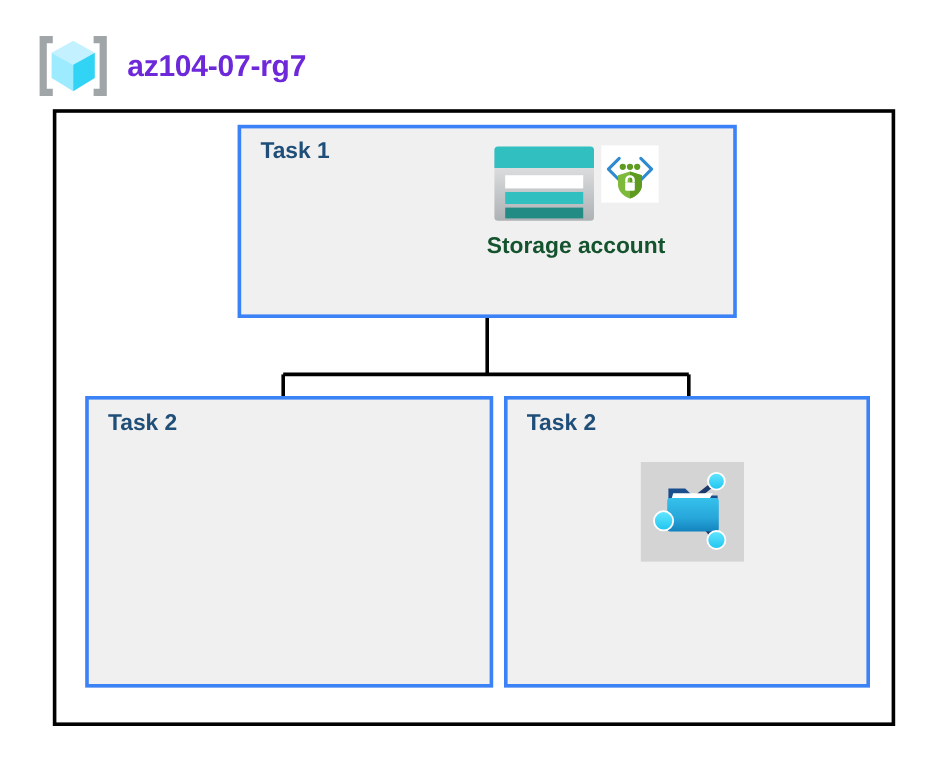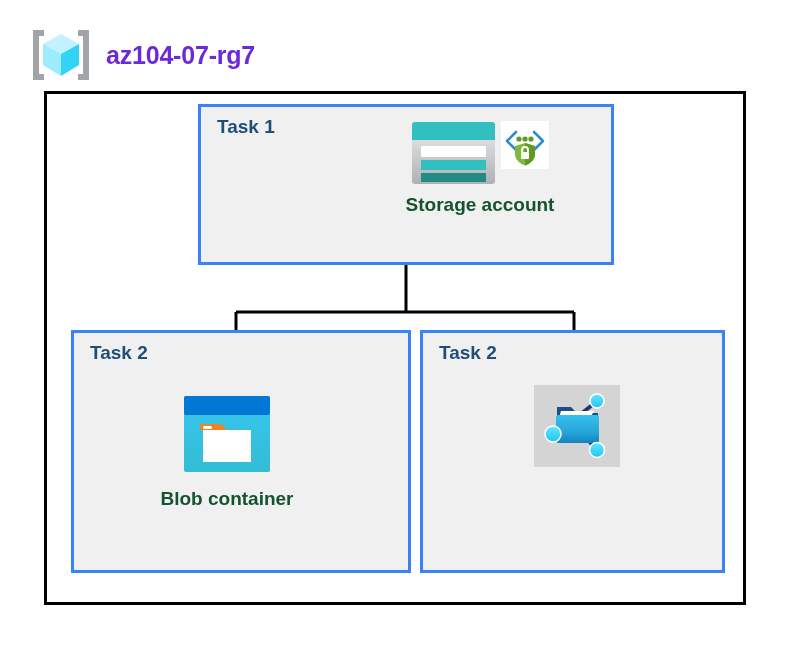--- a/index.html
+++ b/index.html
@@ -193,40 +193,20 @@
       </span>
 
     </div>
     <div class="node-caption">Storage account</div>
   </div>
 </div>
 
 <div id="task2-box" class="task-box">
   <div class="task-label">Task 2</div>
 
-  <div id="node-blob" class="node">
-    <span id="blob-icon-wrap" class="icon-wrap">
-      <svg width="88" height="78" viewBox="0 0 88 78" xmlns="http://www.w3.org/2000/svg">
-        <defs>
-          <linearGradient id="blobBody" x1="0" y1="0" x2="0" y2="1">
-            <stop offset="0%" stop-color="#37C6F0"></stop>
-            <stop offset="100%" stop-color="#33BCD4"></stop>
-          </linearGradient>
-        </defs>
-        <rect x="1" y="1" width="86" height="76" rx="2" fill="url(#blobBody)"></rect>
-        <rect x="1" y="1" width="86" height="19" rx="2" fill="#0078D4"></rect>
-
-        <path d="M17 29 H38 L44 35 H17 Z" fill="#F58220"></path>
-        <rect x="20" y="31" width="9" height="3" rx="1.5" fill="#FFFFFF"></rect>
-
-        <rect x="20" y="35" width="48" height="32" fill="#FFFFFF"></rect>
-      </svg>
-    </span>
-    <div class="node-caption">Blob container</div>
-  </div>
 </div>
 
 <div id="task3-box" class="task-box">
   <div class="task-label">Task 2</div>
 
   <div id="node-fileshare" class="node">
     <span id="fileshare-icon-hl" class="hl icon-wrap">
       <svg width="66" height="68" viewBox="0 0 66 68" xmlns="http://www.w3.org/2000/svg">
         <defs>
           <linearGradient id="fsFolder" x1="0" y1="0" x2="0" y2="1">

